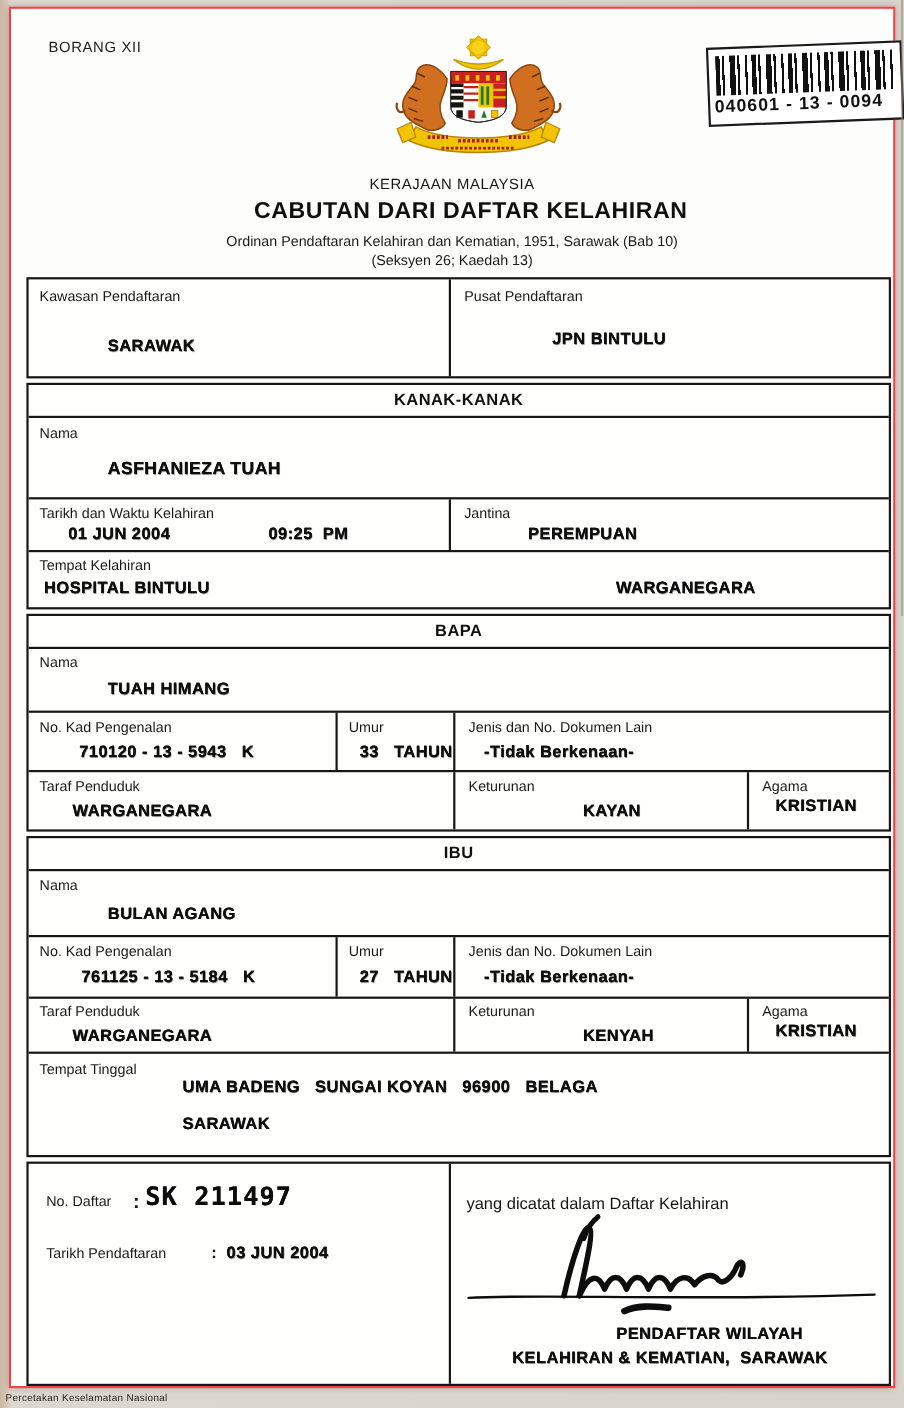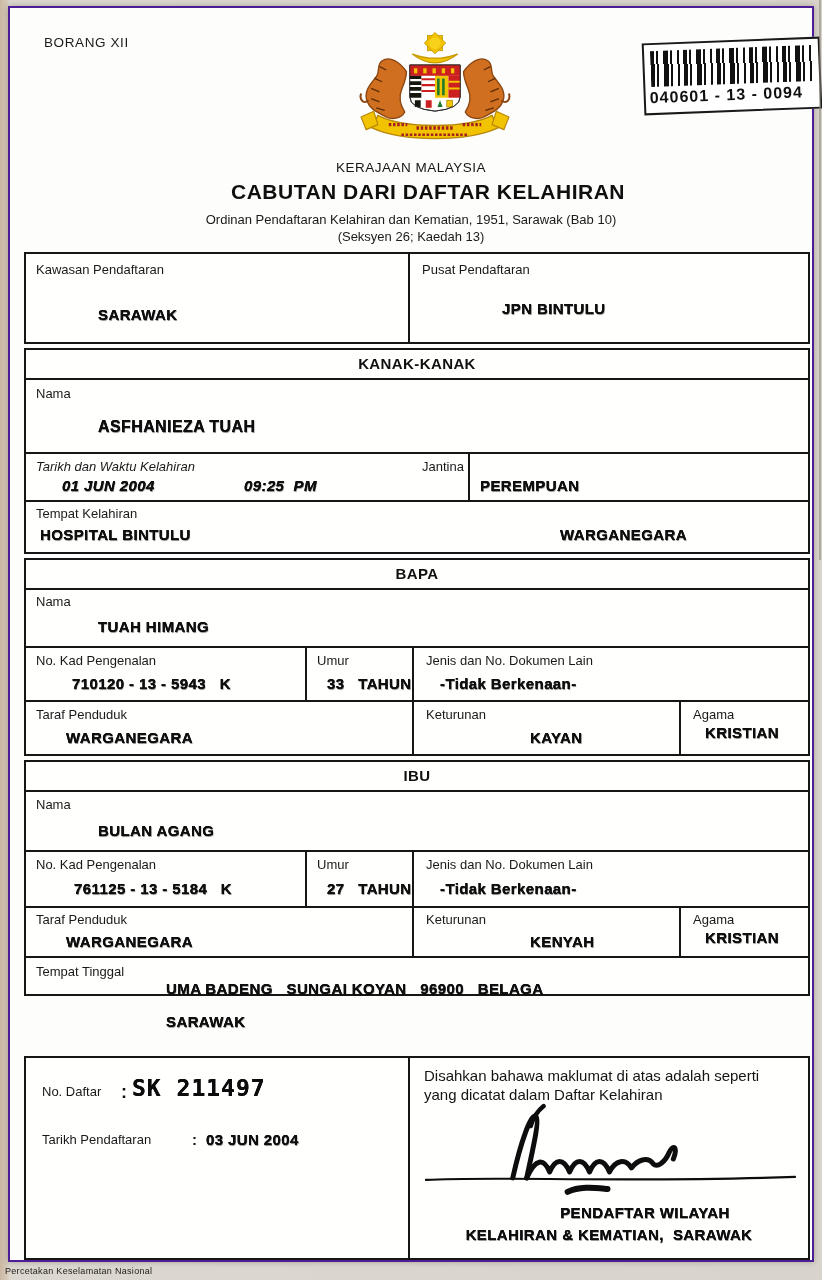--- a/index.html
+++ b/index.html
@@ -3,21 +3,21 @@
 <meta charset="utf-8">
 <style>
   html,body{margin:0;padding:0;}
   body{
     width:822px;height:1280px;position:relative;overflow:hidden;
     background:linear-gradient(90deg,#cbb7a2 0px,#d6c9b8 7px,#ddd8cf 10px,#d9d4cb 100%);
     font-family:"Liberation Sans","DejaVu Sans",sans-serif;
   }
   .paper{
     position:absolute;left:8px;top:6px;width:806px;height:1256px;
-    background:#fdfdfb;border:2px solid #4c1d95;box-sizing:border-box;
+    background:#fdfdfb;border:2px solid #ef4444;box-sizing:border-box;
     box-shadow:0 0 6px rgba(0,0,0,.25);
   }
   .formcode{position:absolute;left:34px;top:27px;font-size:13.5px;letter-spacing:.6px;color:#1c1c1c;}
   .crest{position:absolute;left:339px;top:20px;width:172px;height:126px;}
   .bcbox{
     position:absolute;left:633px;top:32px;width:178px;height:72px;
     border:2px solid #1a1a1a;background:#fff;transform:rotate(-2.2deg);box-sizing:border-box;
   }
   .bcbars{
     position:absolute;left:6px;top:6px;width:162px;height:36px;
@@ -140,21 +140,21 @@
     </div>
   </div>
 
   <div class="sec" style="top:340px;height:206px;">
     <div class="row sechdr" style="height:30px;">KANAK-KANAK</div>
     <div class="row" style="height:74px;">
       <div class="lbl" style="left:10px;top:6px;">Nama</div>
       <div class="stamp" style="left:72px;top:38px;font-size:16px;">ASFHANIEZA TUAH</div>
     </div>
     <div class="row" style="height:48px;">
-      <div class="cell" style="left:0;width:444px;font-style:italic;">
+      <div class="cell" style="left:0;width:384px;">
         <div class="lbl" style="left:10px;top:5px;">Tarikh dan Waktu Kelahiran</div>
         <div class="stamp" style="left:36px;top:23px;">01 JUN 2004</div>
         <div class="stamp" style="left:218px;top:23px;">09:25  PM</div>
       </div>
       <div class="cell last" style="left:384px;width:398px;">
         <div class="lbl" style="left:12px;top:5px;">Jantina</div>
         <div class="stamp" style="left:70px;top:23px;">PEREMPUAN</div>
       </div>
     </div>
     <div class="row" style="height:32px;">
@@ -193,21 +193,21 @@
         <div class="lbl" style="left:12px;top:5px;">Keturunan</div>
         <div class="stamp" style="left:116px;top:27px;">KAYAN</div>
       </div>
       <div class="cell last" style="left:655px;width:127px;">
         <div class="lbl" style="left:12px;top:5px;">Agama</div>
         <div class="stamp" style="left:24px;top:22px;">KRISTIAN</div>
       </div>
     </div>
   </div>
 
-  <div class="sec" style="top:752px;height:236px;">
+  <div class="sec" style="top:752px;height:292px;">
     <div class="row sechdr" style="height:30px;">IBU</div>
     <div class="row" style="height:60px;">
       <div class="lbl" style="left:10px;top:5px;">Nama</div>
       <div class="stamp" style="left:72px;top:30px;">BULAN AGANG</div>
     </div>
     <div class="row" style="height:56px;">
       <div class="cell" style="left:0;width:281px;">
         <div class="lbl" style="left:10px;top:5px;">No. Kad Pengenalan</div>
         <div class="stamp" style="left:48px;top:28px;">761125 - 13 - 5184   K</div>
       </div>
@@ -244,21 +244,20 @@
   <div class="sec" style="top:1048px;height:204px;">
     <div class="cell" style="left:0;width:384px;">
       <div class="lbl" style="left:16px;top:26px;">No. Daftar</div>
       <div class="colon" style="left:95px;top:24px;font-size:18px;">:</div>
       <div class="regno" style="left:106px;top:17px;">SK 211497</div>
       <div class="lbl" style="left:16px;top:74px;">Tarikh Pendaftaran</div>
       <div class="colon" style="left:166px;top:73px;">:</div>
       <div class="stamp" style="left:180px;top:73px;">03 JUN 2004</div>
     </div>
     <div class="cell last" style="left:384px;width:398px;">
-      <div class="stmt" style="left:14px;top:9px;">Disahkan bahawa maklumat di atas adalah seperti</div>
       <div class="stmt" style="left:14px;top:28px;">yang dicatat dalam Daftar Kelahiran</div>
       <div class="sigline" style="left:8px;top:42px;width:384px;height:102px;">
         <svg viewBox="0 0 385 100" width="384" height="100">
           <g fill="none" stroke="#0d0d0d" stroke-linecap="round" stroke-linejoin="round">
             <path d="M95,78 C103,42 113,14 118,16 C123,18 113,58 109,78" stroke-width="5"></path>
             <path d="M113,26 C116,16 121,10 126,6" stroke-width="4.5"></path>
             <path d="M109,78 C118,58 126,58 132,72 C138,58 146,58 152,72 C158,58 166,58 172,72 C178,58 186,58 192,72 C198,60 208,58 214,68 C220,60 230,56 236,64 C240,68 248,62 252,52 C256,44 261,47 256,59" stroke-width="5"></path>
             <path d="M8,80 C80,76 200,83 378,77" stroke-width="2.2"></path>
             <path d="M150,92 C162,86 178,88 190,89" stroke-width="6"></path>
           </g>

